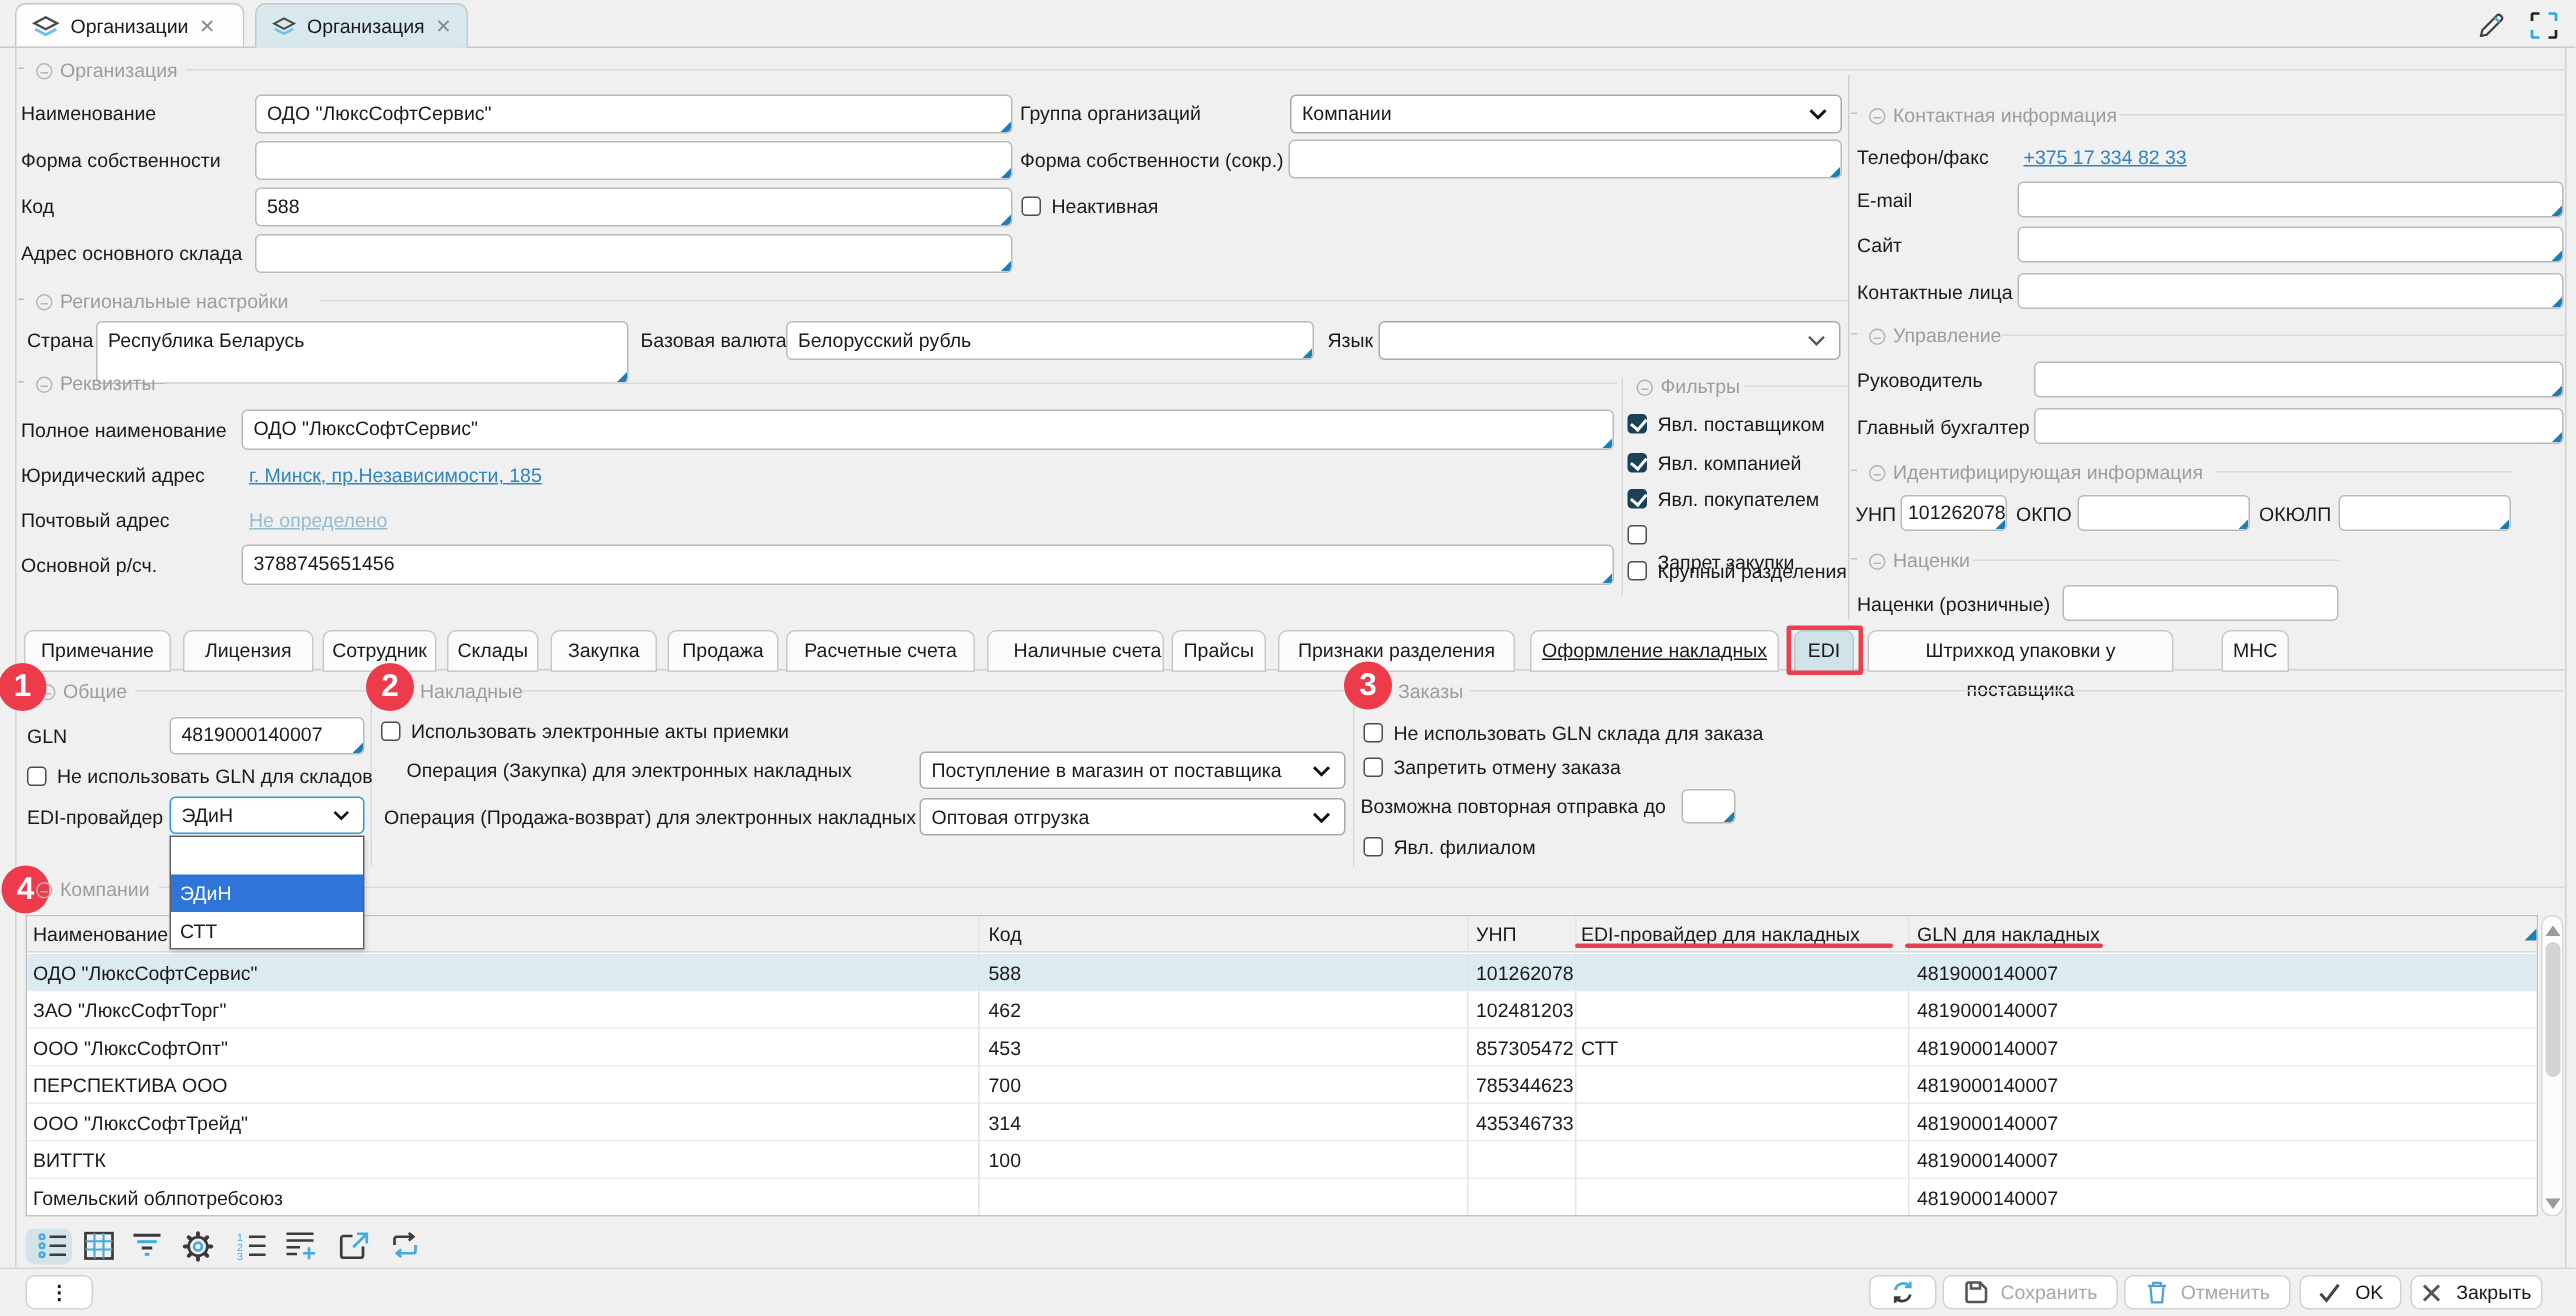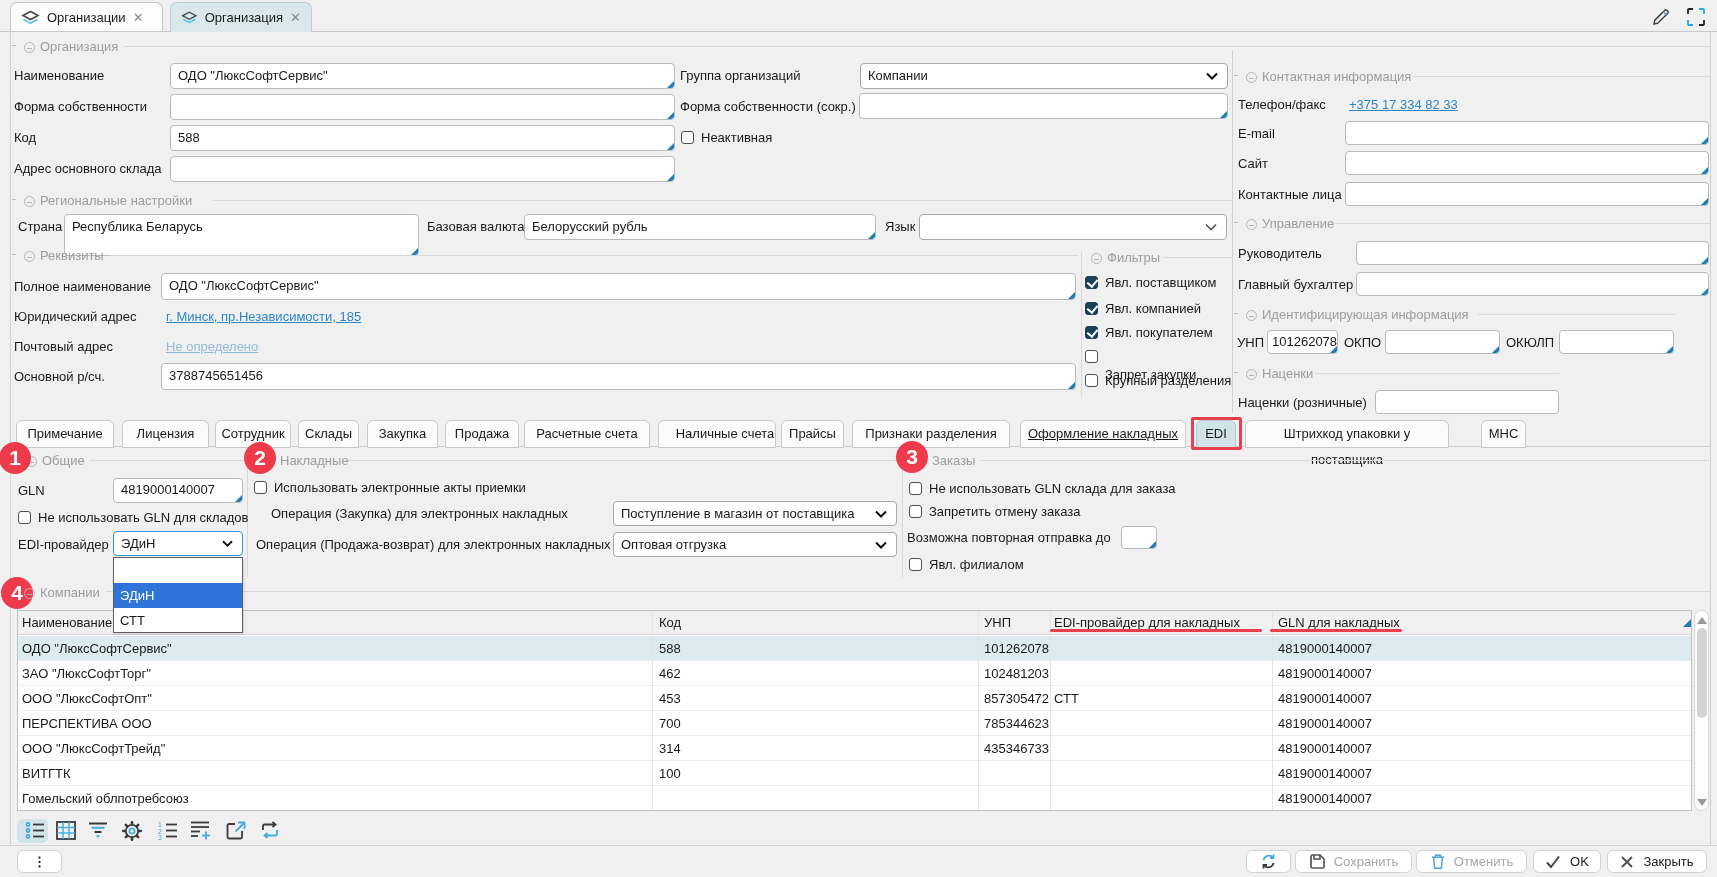--- a/index.html
+++ b/index.html
@@ -433,21 +433,21 @@
       <path d="M3.6 4.5 L4.6 15.2 H11.4 L12.4 4.5" fill="none" stroke="#4aa3d8" stroke-width="1.5"></path>
     </svg>
   Отменить
 </div>
 <div class="btn" style="left:1533px; width:68px;">
   <svg width="16" height="14" viewBox="0 0 16 14" style="margin-right:9px;">
       <path d="M2 7.5 L6 12 L14 1.5" fill="none" stroke="#444" stroke-width="2"></path>
     </svg>
   OK
 </div>
-<div class="btn" style="left:1607px; width:100px;">
+<div class="btn" style="left:1607px; width:88px;">
   <svg width="14" height="14" viewBox="0 0 14 14" style="margin-right:9px;">
       <path d="M2 2 L12 12 M12 2 L2 12" stroke="#555" stroke-width="2"></path>
     </svg>
   Закрыть
 </div>
 
 <div class="badge" style="left:-1px; top:442px;">1</div>
 <div class="abs" style="left:1191px; top:417px; width:51px; height:33px; border:3px solid #e8404e; border-radius:2px;"></div>
 <div class="redline" style="left:1050px; top:629px; width:212px;"></div>
 <div class="redline" style="left:1270px; top:629px; width:132px;"></div>

